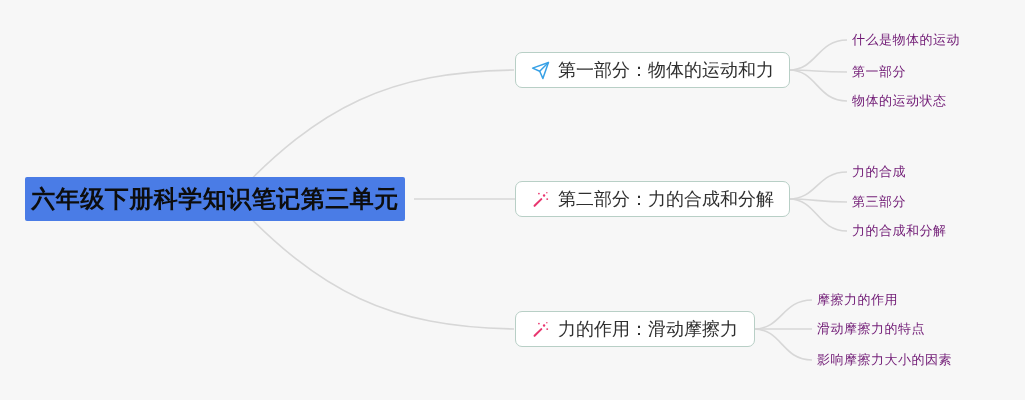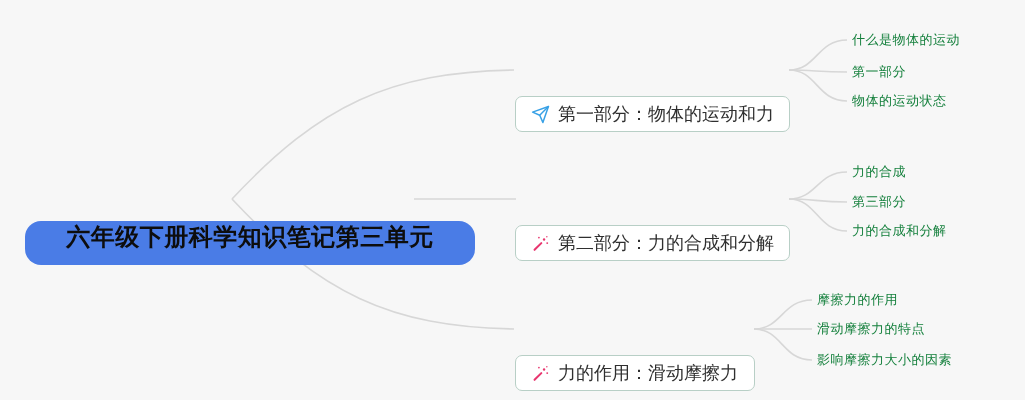--- a/index.html
+++ b/index.html
@@ -10,27 +10,27 @@
     font-family: "Liberation Sans", "DejaVu Sans", sans-serif;
   }
   #canvas { position: relative; width: 1025px; height: 400px; }
 
   svg.connectors {
     position: absolute; left: 0; top: 0; width: 1025px; height: 400px;
     z-index: 1;
   }
   svg.connectors path { fill: none; stroke: #d7d7d7; stroke-width: 1.6px; }
 
-  .node { position: absolute; z-index: 2; margin-top: 44px; }
+  .node { position: absolute; z-index: 2; }
 
   .root-node {
-    left: 25px; top: 177px; width: 450px; height: 44px;
+    left: 25px; top: 177px; width: 380px; height: 44px;
     background: #4a7ce6;
-    border-radius: 16px;
-    display: flex; align-items: flex-start; justify-content: center;
+    border-radius: 2px;
+    display: flex; align-items: center; justify-content: center;
     font-size: 24px; font-weight: bold; color: #0d0d0d;
     letter-spacing: 0.5px;
     cursor: pointer;
   }
 
   .branch-node {
     height: 36px;
     background: #ffffff;
     border: 1.6px solid #b8cfc6;
     border-radius: 7px;
@@ -44,21 +44,21 @@
   .branch-node .nicon { display: inline-flex; width: 19px; height: 19px; flex: 0 0 auto; }
   .branch-node .nicon svg { width: 19px; height: 19px; }
 
   #branch-1 { left: 515px; top: 52px;  width: 275px; }
   #branch-2 { left: 515px; top: 181px; width: 275px; text-align: right; }
   #branch-3 { left: 515px; top: 311px; width: 240px; }
 
   .leaf {
     position: absolute; z-index: 2;
     transform: translateY(-50%);
-    font-size: 13px; color: #15803d;
+    font-size: 13px; color: #701a75;
     white-space: nowrap; letter-spacing: 0.5px;
     cursor: pointer;
   }
   .icon-plane { color: #38a1e6; }
   .icon-wand  { color: #e8366f; }
 </style>
 </head>
 <body>
 
 <div id="canvas">

